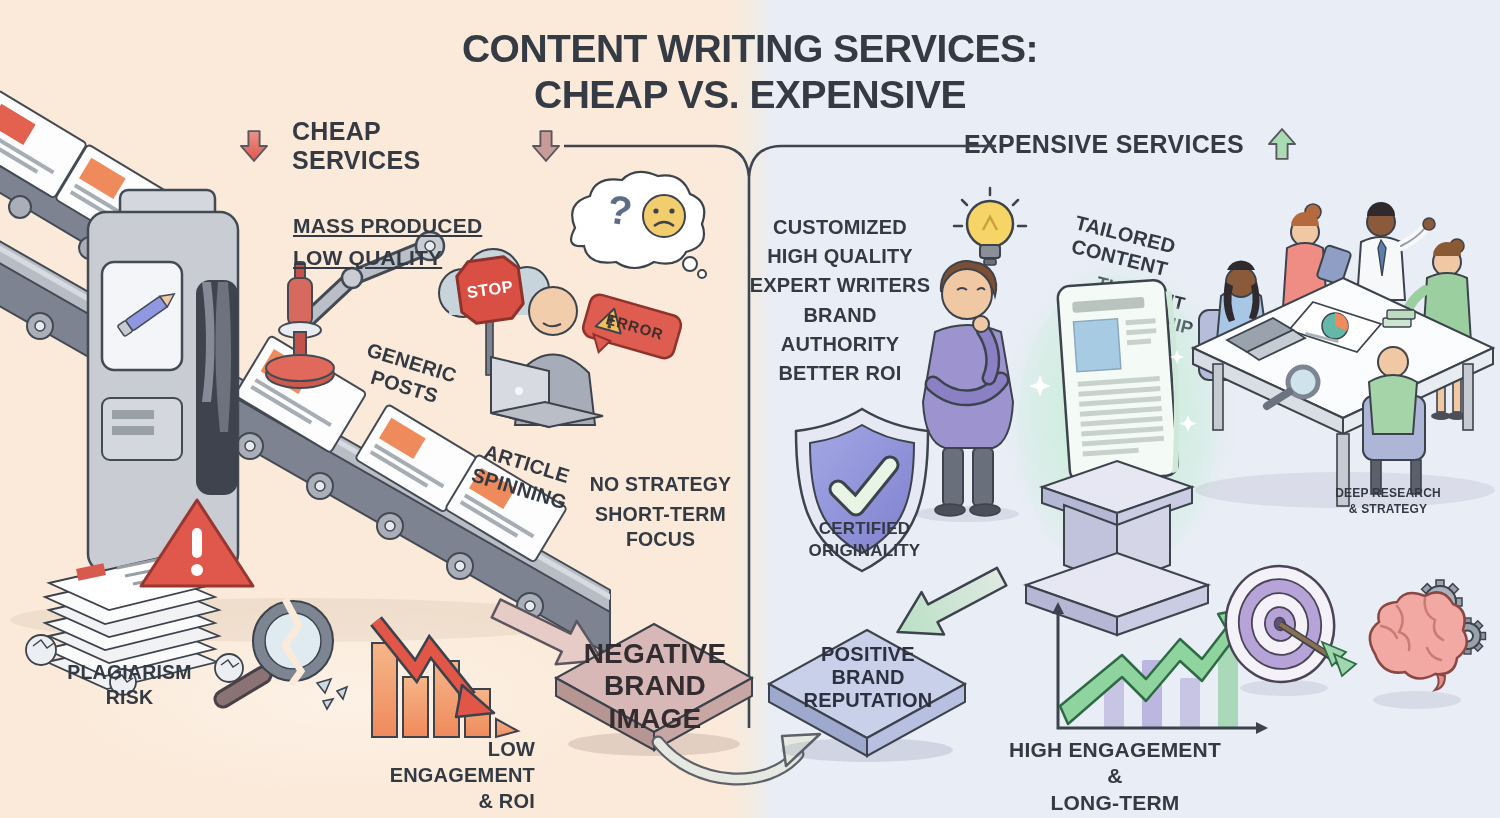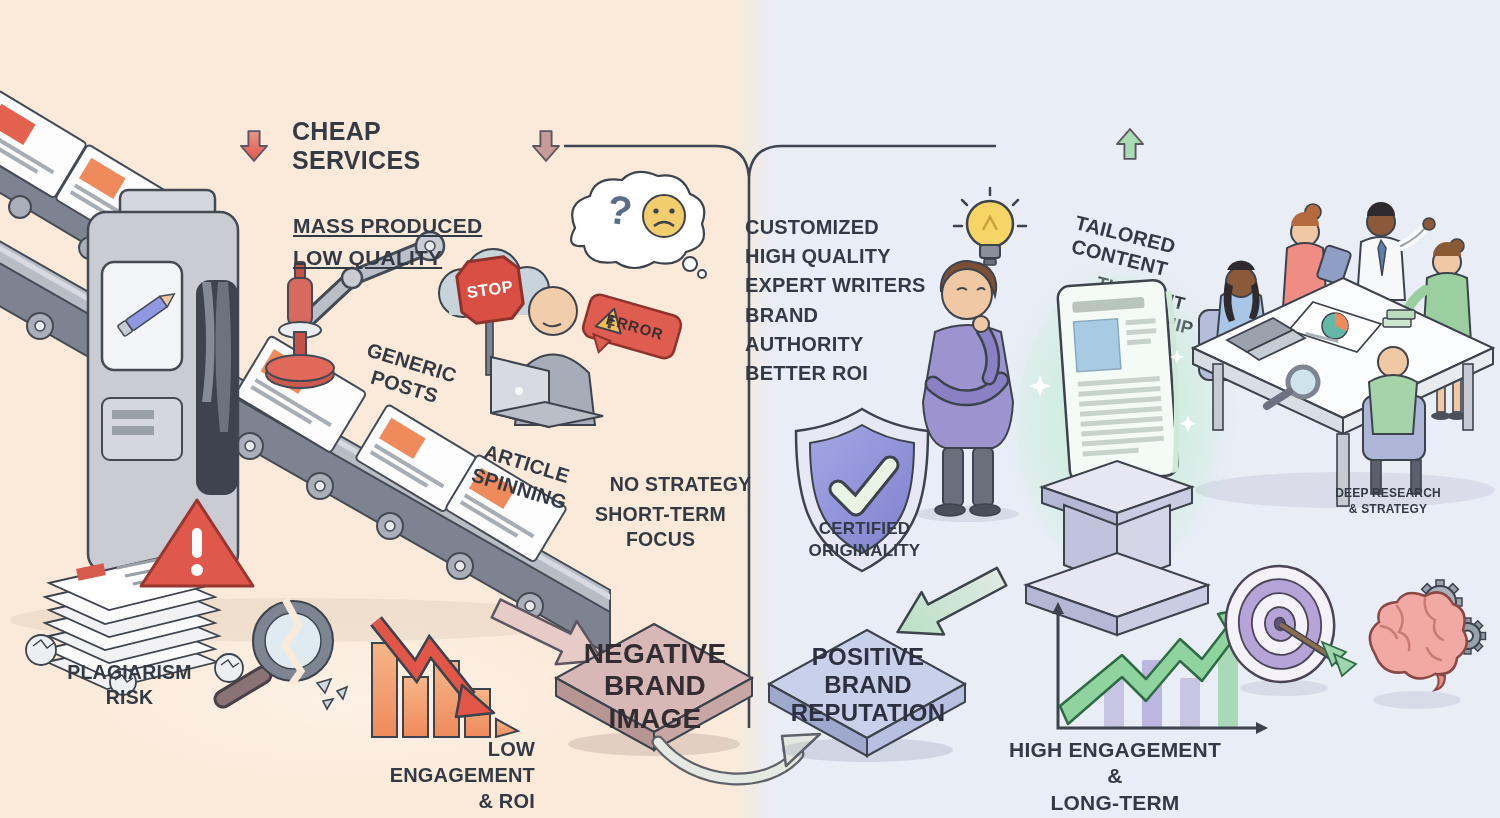--- a/index.html
+++ b/index.html
@@ -18,38 +18,41 @@
   svg{display:block;overflow:visible;}
 </style>
 </head>
 <body>
 
 <div id="stage">
 
   <div class="glow" style="left:1000px;top:250px;width:240px;height:330px;background:radial-gradient(ellipse at center,rgba(190,238,214,.85),rgba(190,238,214,0) 70%);"></div>
   <div class="glow" style="left:40px;top:600px;width:600px;height:200px;background:radial-gradient(ellipse at center,rgba(255,255,255,.35),rgba(255,255,255,0) 70%);"></div>
 
+  <div id="title" class="abs" style="left:375px;top:26px;width:750px;font-size:39px;white-space:pre-line;">CONTENT WRITING SERVICES:
+CHEAP VS. EXPENSIVE</div>
 
   <div class="hdr" style="left:240px;top:124px;width:320px;height:44px;">
     <svg width="28" height="34" viewBox="0 0 30 36">
       <defs>
           <linearGradient id="dar" x1="0" y1="0" x2="0" y2="1">
         <stop offset="0" stop-color="#e9948a"></stop>
             <stop offset="1" stop-color="#e0564a"></stop>
           </linearGradient>
         </defs>
       <polygon points="9,2 21,2 21,18 29,18 15,34 1,18 9,18" fill="url(#dar)" stroke="#5a5761" stroke-width="2" stroke-linejoin="round"></polygon>
     </svg>
     <span>CHEAP SERVICES</span>
     <svg width="28" height="34" viewBox="0 0 30 36">
       <polygon points="9,2 21,2 21,18 29,18 15,34 1,18 9,18" fill="#c79b97" stroke="#5a5761" stroke-width="2" stroke-linejoin="round"></polygon>
     </svg>
   </div>
 
   <div class="hdr" style="left:960px;top:122px;width:340px;height:44px;">
+    <span>EXPENSIVE SERVICES</span>
     <svg width="28" height="34" viewBox="0 0 30 36">
       <polygon points="9,34 21,34 21,18 29,18 15,2 1,18 9,18" fill="#a9dcb2" stroke="#5a5761" stroke-width="2" stroke-linejoin="round"></polygon>
     </svg>
   </div>
 
   <svg class="abs" style="left:556px;top:126px" width="448" height="615" viewBox="0 0 448 615">
     <path d="M8,20 H160 Q190,20 193,50 V602" fill="none" stroke="#3f4550" stroke-width="2.6"></path>
     <path d="M440,20 H226 Q196,20 193,50" fill="none" stroke="#3f4550" stroke-width="2.6"></path>
   </svg>
 
@@ -295,29 +298,29 @@
     <path d="M8,16 C45,62 118,64 148,28" fill="none" stroke="#5f6168" stroke-width="13" stroke-linecap="round"></path>
     <path d="M8,16 C45,62 118,64 148,28" fill="none" stroke="#e6e9e2" stroke-width="8.5" stroke-linecap="round"></path>
     <polygon points="136,40 170,8 132,10" fill="#e6e9e2" stroke="#5f6168" stroke-width="2.5" stroke-linejoin="round"></polygon>
   </svg>
 
   <div class="lbl" style="left:293px;top:210px;width:230px;font-size:21px;line-height:1.5;text-align:left;text-decoration:underline;">MASS PRODUCED
 LOW QUALITY</div>
   <div class="lbl" style="left:348px;top:350px;width:120px;font-size:20px;font-weight:700;line-height:1.25;transform:rotate(17deg);">GENERIC
 POSTS</div>
   <div class="lbl" style="left:428px;top:450px;width:190px;font-size:20px;font-weight:700;transform:rotate(17deg);">ARTICLE SPINNING</div>
-  <div class="lbl" style="left:598px;top:472px;width:165px;font-size:19.5px;">NO STRATEGY</div>
+  <div class="lbl" style="left:578px;top:472px;width:165px;font-size:19.5px;">NO STRATEGY</div>
   <div class="lbl" style="left:52px;top:660px;width:155px;font-size:19.5px;">PLAGIARISM
 RISK</div>
   <div class="lbl" style="left:578px;top:502px;width:165px;font-size:19.5px;line-height:1.28;">SHORT-TERM
 FOCUS</div>
   <div class="lbl" style="left:345px;top:736px;width:190px;font-size:20px;text-align:right;">LOW ENGAGEMENT
 &amp; ROI</div>
 
-  <div class="lbl" style="left:745px;top:213px;width:190px;font-size:20px;line-height:1.46;text-align:left;">CUSTOMIZED
+  <div class="lbl" style="left:745px;top:213px;width:190px;font-size:20px;line-height:1.46;text-align:center;">CUSTOMIZED
 HIGH QUALITY
 EXPERT WRITERS
 BRAND AUTHORITY
 BETTER ROI</div>
 
   <svg class="abs" style="left:950px;top:186px" width="80" height="90" viewBox="0 0 80 90">
     <g stroke="#3d434c" stroke-width="2.5" stroke-linecap="round">
       <line x1="40" y1="2" x2="40" y2="9"></line>
         <line x1="12" y1="14" x2="17" y2="19"></line>
         <line x1="68" y1="14" x2="63" y2="19"></line>
@@ -500,21 +503,21 @@
       <polygon points="4,34 82,34 82,20 122,44 82,68 82,54 4,54" fill="url(#gga)" stroke="#3d434c" stroke-width="2.5" stroke-linejoin="round"></polygon>
     </g>
   </svg>
 
   <svg class="abs" style="left:765px;top:628px" width="205" height="135" viewBox="0 0 205 135">
     <ellipse cx="102" cy="122" rx="86" ry="12" fill="rgba(70,80,120,.15)"></ellipse>
     <polygon points="102,2 200,56 102,110 4,56" fill="#c9d1ea" stroke="#3d434c" stroke-width="2"></polygon>
     <polygon points="4,56 102,110 102,128 4,74" fill="#9fa9cd" stroke="#3d434c" stroke-width="2"></polygon>
     <polygon points="102,110 200,56 200,74 102,128" fill="#b7c0e0" stroke="#3d434c" stroke-width="2"></polygon>
   </svg>
-  <div class="lbl" style="left:788px;top:643px;width:160px;font-size:24px;font-weight:700;line-height:1.16;color:#2c3040;">POSITIVE
+  <div class="lbl" style="left:788px;top:643px;width:160px;font-size:20px;font-weight:700;line-height:1.16;color:#2c3040;">POSITIVE
 BRAND
 REPUTATION</div>
 
   <svg class="abs" style="left:1030px;top:602px" width="250" height="150" viewBox="0 0 250 150">
     <g opacity=".85">
       <rect x="74" y="76" width="20" height="50" rx="2" fill="#c3bfe2"></rect>
       <rect x="112" y="58" width="20" height="68" rx="2" fill="#b4aedd"></rect>
       <rect x="150" y="76" width="20" height="50" rx="2" fill="#c3bfe2"></rect>
       <rect x="188" y="42" width="20" height="84" rx="2" fill="#9fd6ae"></rect>
     </g>

